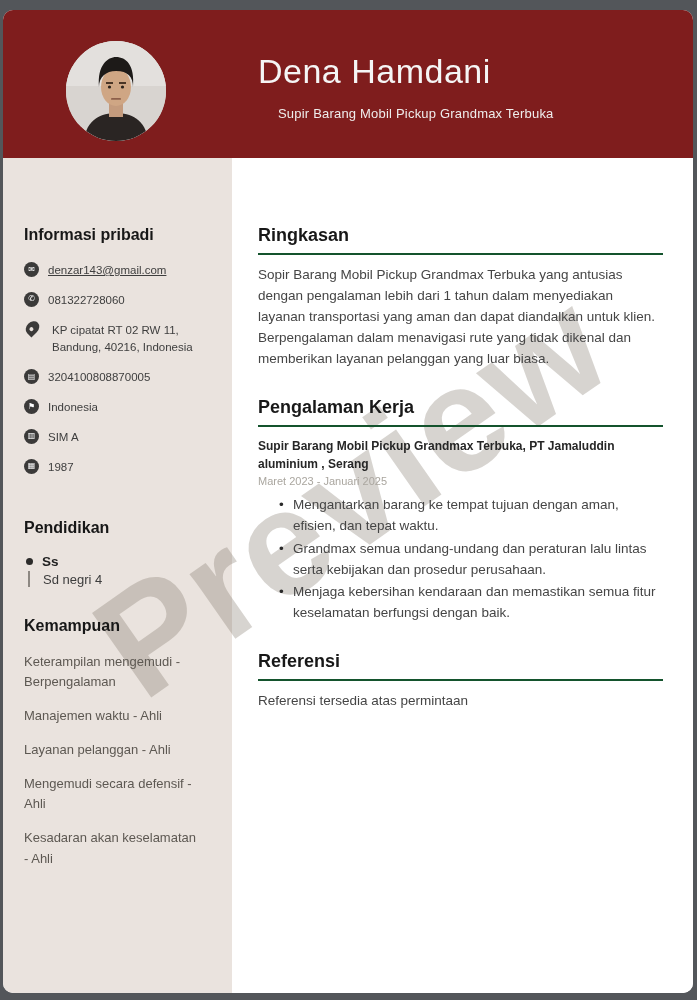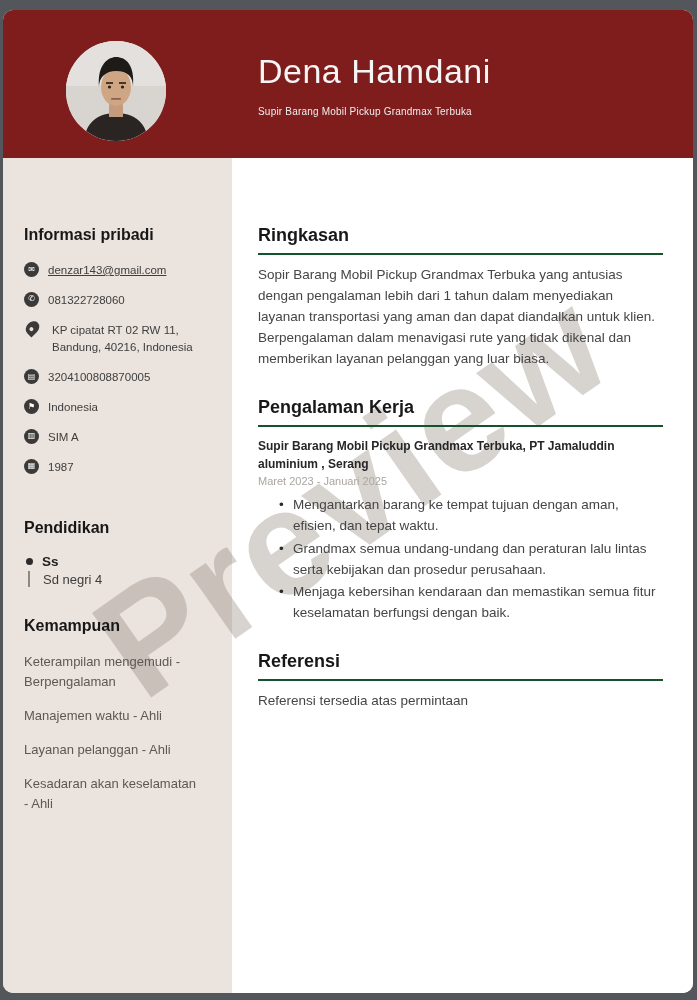--- a/index.html
+++ b/index.html
@@ -25,21 +25,21 @@
   }
   .photo-wrap {
     position:absolute; left:63px; top:31px; width:100px; height:100px;
     border-radius:50%; overflow:hidden; background:#d9d5d1;
   }
   .name-block { position:absolute; left:255px; top:42px; }
   .person-name {
     font-size:34px; font-weight:400; color:#f5f5f5; letter-spacing:0.5px;
   }
   .person-title {
-    margin-top:15px; font-size:10px; color:#efedec; letter-spacing:0.2px;
+    margin-top:15px; font-size:13px; color:#efedec; letter-spacing:0.2px;margin-left:20px;
   }
   
   .sidebar {
     position:absolute; left:0; top:148px; width:229px; bottom:0;
     background:#eae3de;
   }
   .sidebar-inner {
     position:relative; z-index:2; padding:68px 34px 0 21px;
   }
   .side-heading {
@@ -190,20 +190,21 @@
             <span class="edu-line"></span>
             <span class="edu-school">Sd negri 4</span>
           </div>
         </div>
 
         <div class="skills-section">
           <div class="side-heading">Kemampuan</div>
           <div class="skill-item">Keterampilan mengemudi - Berpengalaman</div>
           <div class="skill-item">Manajemen waktu - Ahli</div>
           <div class="skill-item">Layanan pelanggan - Ahli</div>
+          <div class="skill-item">Mengemudi secara defensif - Ahli</div>
           <div class="skill-item">Kesadaran akan keselamatan - Ahli</div>
         </div>
 
       </div>
     </div>
 
     <div class="main">
       <div class="main-inner">
 
         <div class="section">

